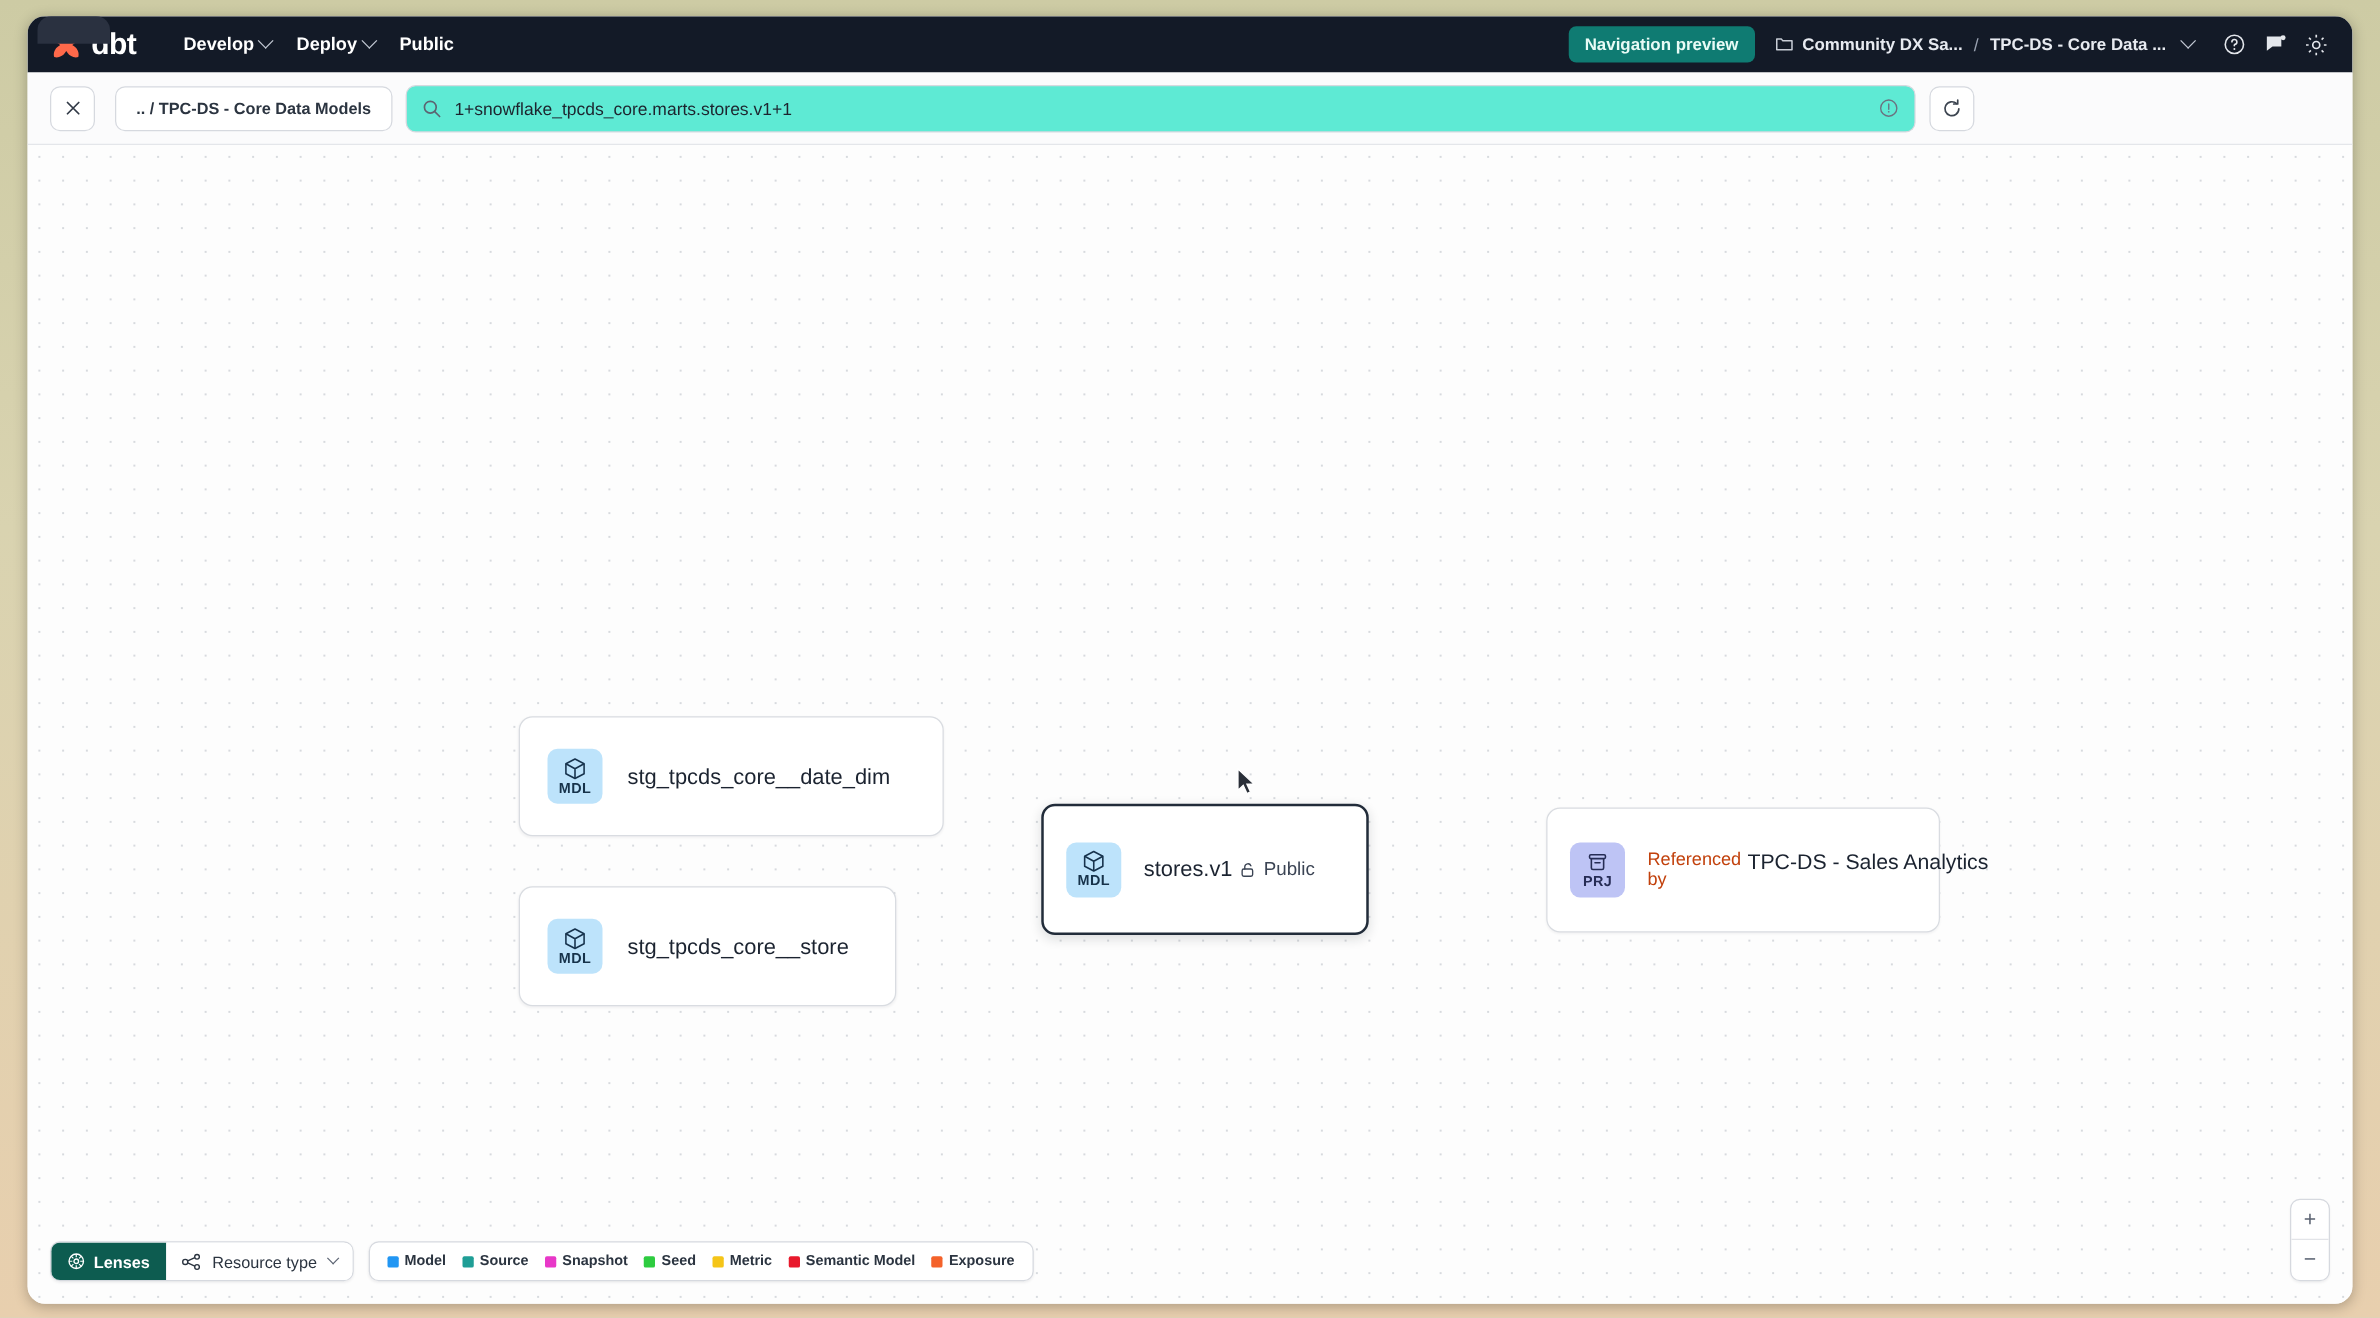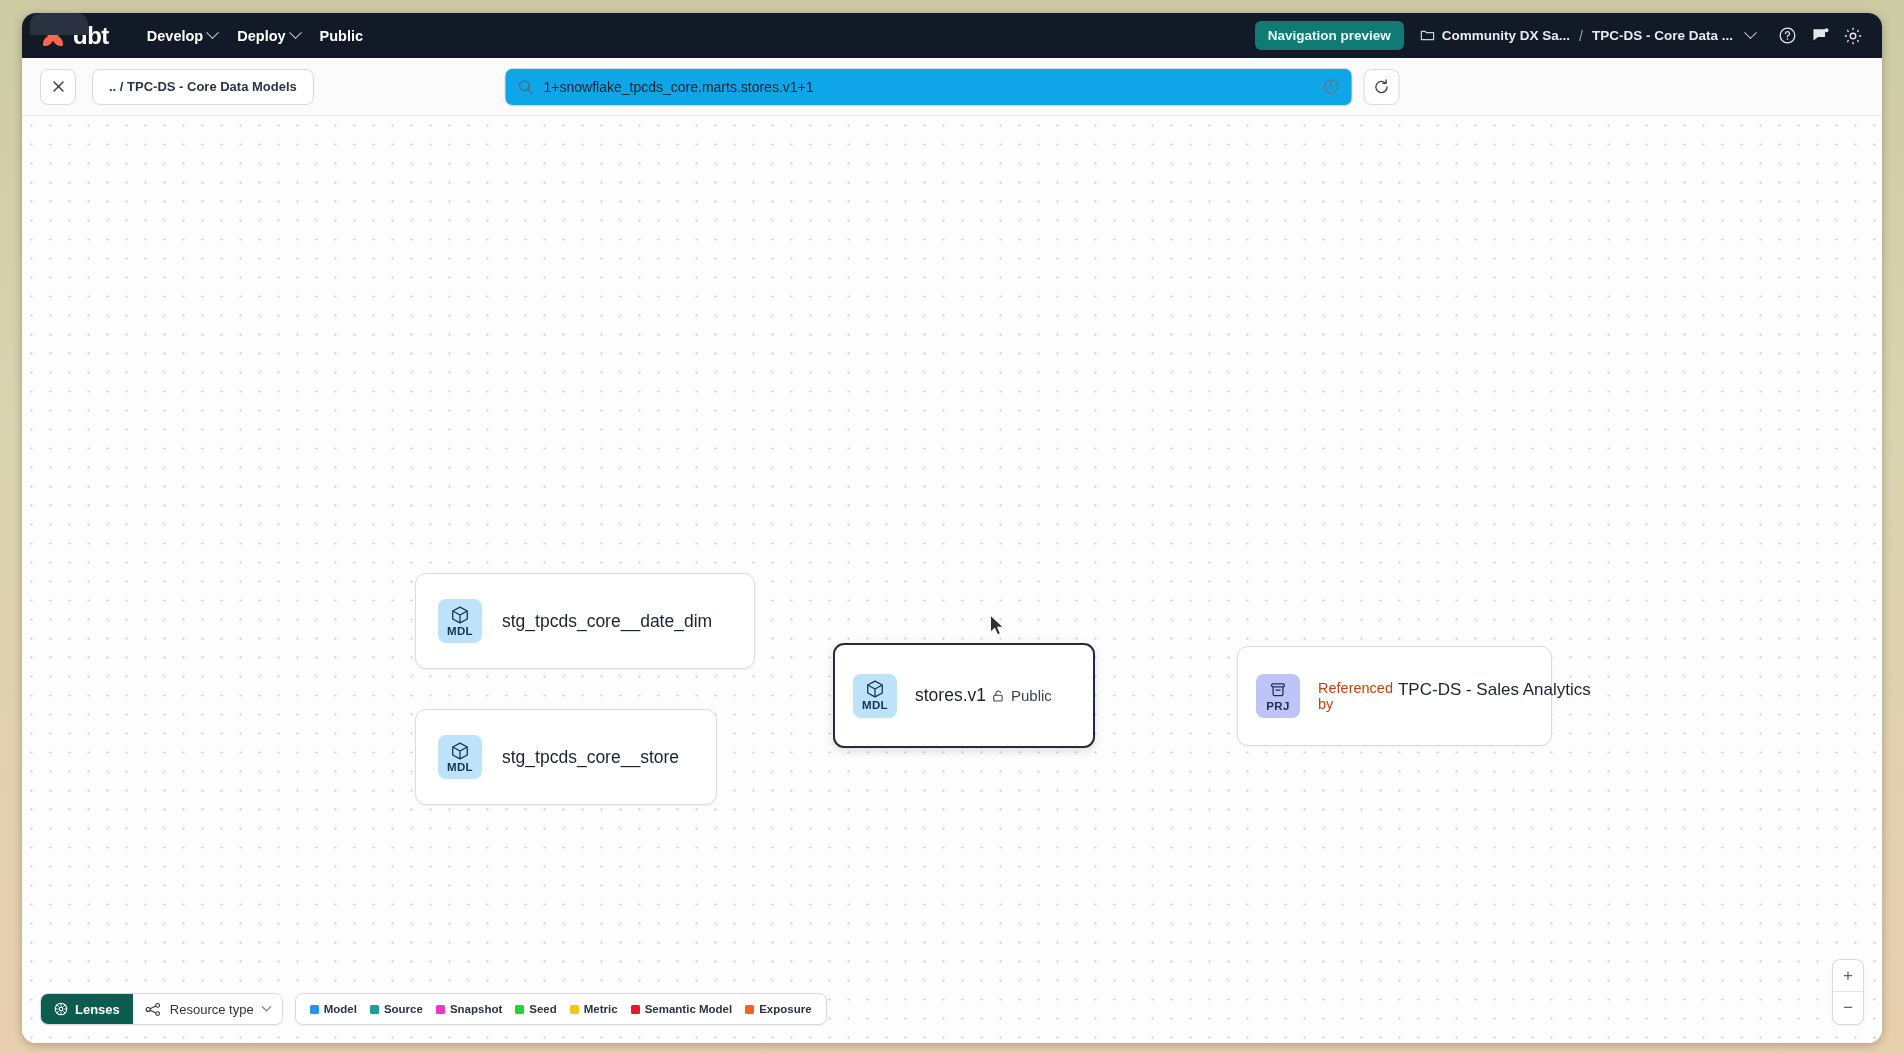--- a/index.html
+++ b/index.html
@@ -82,22 +82,22 @@
     border: 1px solid #d6d9df; border-radius: 8px; background: #fff;
     display: flex; align-items: center;
     font-size: 13px; font-weight: bold; color: #2b3440;
     cursor: pointer; white-space: nowrap;
   }
   #searchwrap {
     position: absolute; left: 50%; transform: translateX(-50%);
     display: flex; align-items: center; gap: 11px;
   }
   #searchbox {
-    width: 848px; height: 38px;
-    border: 1px solid #d6d9df; border-radius: 8px; background: #0ea5e9;
+    width: 1208px; height: 38px;
+    border: 1px solid #d6d9df; border-radius: 8px; background: #5eead4;
     display: flex; align-items: center; padding: 0 12px; gap: 10px;
   }
   #searchbox input {
     flex: 1; border: none; outline: none;
     font-family: "Liberation Sans", sans-serif;
     font-size: 14px; color: #1d242e; background: transparent;
   }
 
   
   #canvas {

